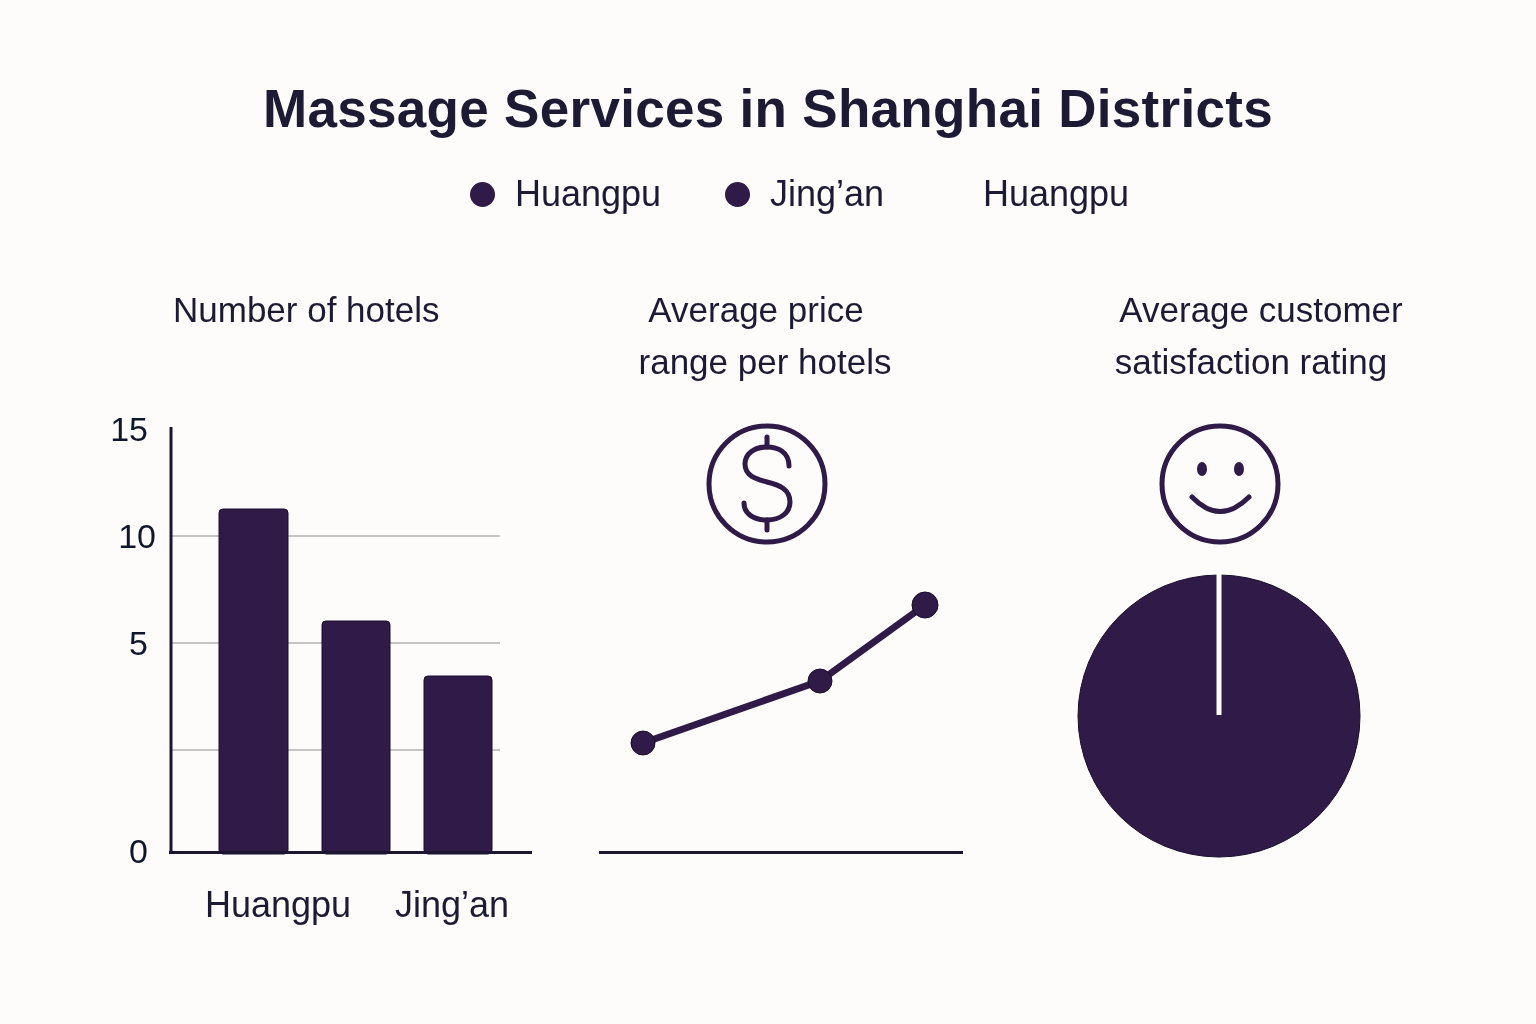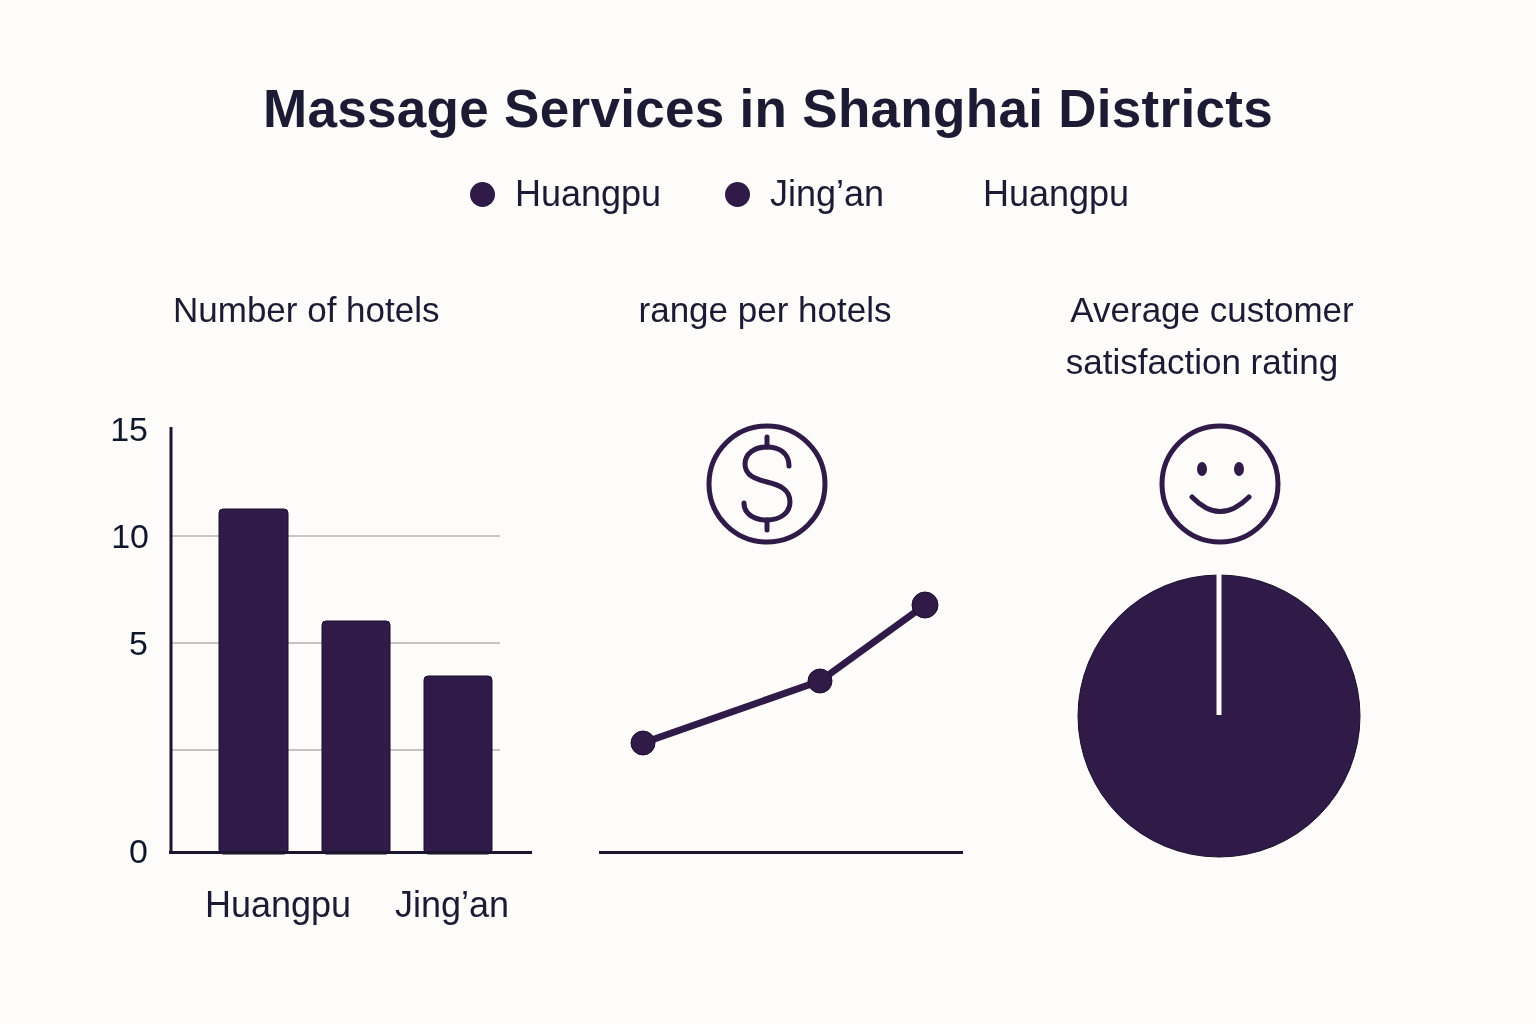--- a/index.html
+++ b/index.html
@@ -92,29 +92,30 @@
   </div>
   <div class="legend-item" style="left:983px;">
     <span>Huangpu</span>
   </div>
 </div>
 
 <div class="panel-title" style="left:173px;">
   <span>Number of hotels</span>
 </div>
 <div class="panel-title" style="left:600px; width:330px; text-align:center;">
+  <span style="padding-right:18px;">Average price</span>
   <span>range per hotels</span>
 </div>
-<div class="panel-title" style="left:1035px; width:340px; text-align:center;">
+<div class="panel-title" style="left:1084px; width:340px; text-align:center;">
   <span style="padding-left:14px;">Average customer</span>
   <span style="padding-right:6px;">satisfaction rating</span>
 </div>
 
 <div class="tick" style="left:88px; top:410px;">15</div>
-<div class="tick" style="left:89px; top:517px;">10</div>
+<div class="tick" style="left:96px; top:517px;">10</div>
 <div class="tick" style="left:88px; top:624px;">5</div>
 <div class="tick" style="left:88px; top:832px;">0</div>
 
 <div class="xlabel" style="left:205px;">Huangpu</div>
 <div class="xlabel" style="left:395px;">Jing’an</div>
 
 <svg class="chart" width="1536" height="1024" viewBox="0 0 1536 1024">
 
   <g>
     <line x1="172" y1="536" x2="500" y2="536" stroke="#c4c4c4" stroke-width="2"></line>

